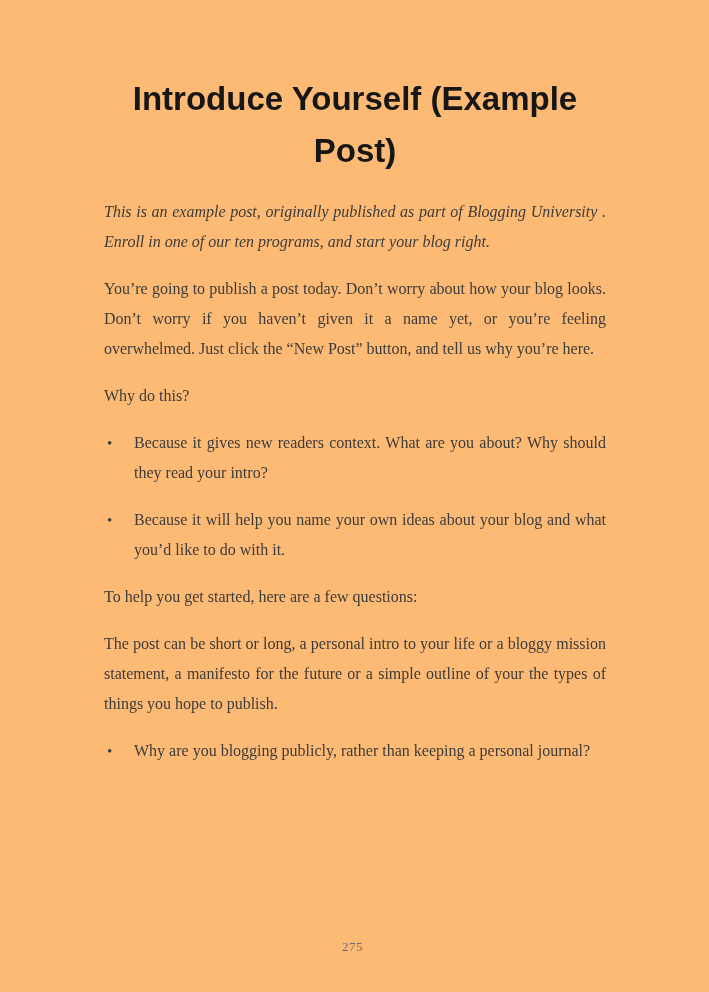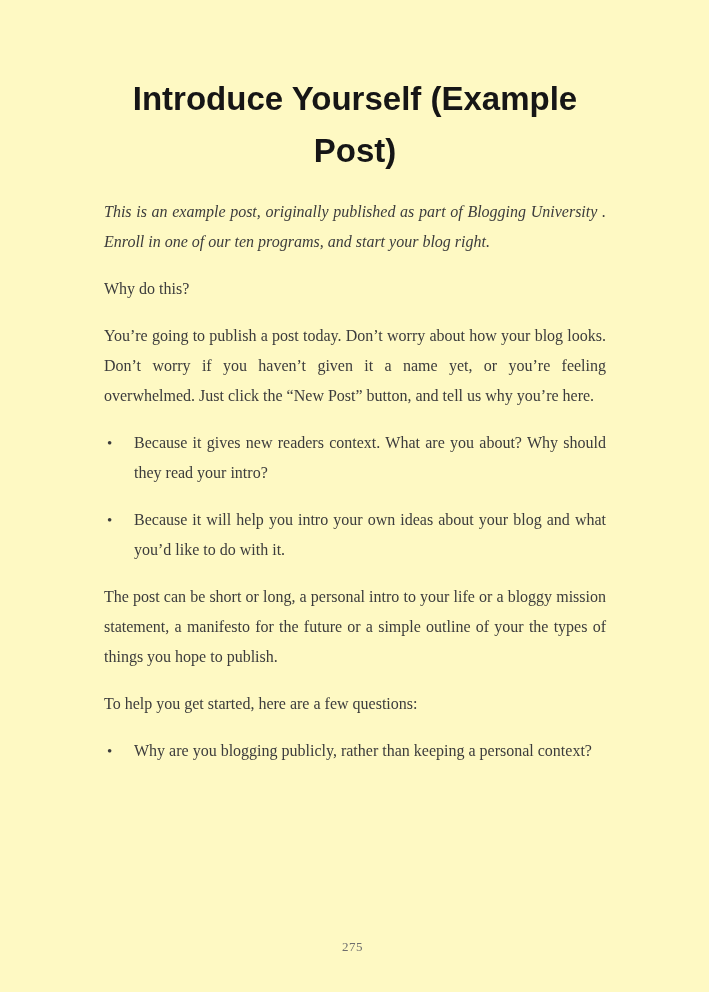--- a/index.html
+++ b/index.html
@@ -5,21 +5,21 @@
   html, body {
     margin: 0;
     padding: 0;
     background: #ffffff;
   }
   .page {
     position: relative;
     width: 709px;
     height: 992px;
     margin: 0 auto;
-    background: #fef9c3;
+    background: #fdba74;
     box-sizing: border-box;
     padding: 73px 103px 0 104px;
     font-family: "Liberation Serif", serif;
     color: #3c3c3c;
     overflow: hidden;
   }
   .page-title {
     font-family: "Liberation Sans", sans-serif;
     font-weight: 700;
     font-size: 33px;
@@ -68,38 +68,38 @@
 </style>
 </head>
 <body>
 
 <div class="page">
 
   <h1 class="page-title">Introduce Yourself (Example Post)</h1>
 
   <p class="para lead">This is an example post, originally published as part of Blogging University . Enroll in one of our ten programs, and start your blog right.</p>
 
+  <p class="para">You’re going to publish a post today. Don’t worry about how your blog looks. Don’t worry if you haven’t given it a name yet, or you’re feeling overwhelmed. Just click the “New Post” button, and tell us why you’re here.</p>
+
   <p class="para">Why do this?</p>
-
-  <p class="para">You’re going to publish a post today. Don’t worry about how your blog looks. Don’t worry if you haven’t given it a name yet, or you’re feeling overwhelmed. Just click the “New Post” button, and tell us why you’re here.</p>
 
   <div class="bullet-item">
     <span class="bullet-marker">•</span>
     <p class="para bullet-text">Because it gives new readers context. What are you about? Why should they read your intro?</p>
   </div>
 
   <div class="bullet-item">
     <span class="bullet-marker">•</span>
-    <p class="para bullet-text">Because it will help you intro your own ideas about your blog and what you’d like to do with it.</p>
+    <p class="para bullet-text">Because it will help you name your own ideas about your blog and what you’d like to do with it.</p>
   </div>
+
+  <p class="para">To help you get started, here are a few questions:</p>
 
   <p class="para">The post can be short or long, a personal intro to your life or a bloggy mission statement, a manifesto for the future or a simple outline of your the types of things you hope to publish.</p>
 
-  <p class="para">To help you get started, here are a few questions:</p>
-
   <div class="bullet-item">
     <span class="bullet-marker">•</span>
-    <p class="para bullet-text">Why are you blogging publicly, rather than keeping a personal context?</p>
+    <p class="para bullet-text">Why are you blogging publicly, rather than keeping a personal journal?</p>
   </div>
 
   <div class="page-number">275</div>
 
 </div>
 
 </body></html>

